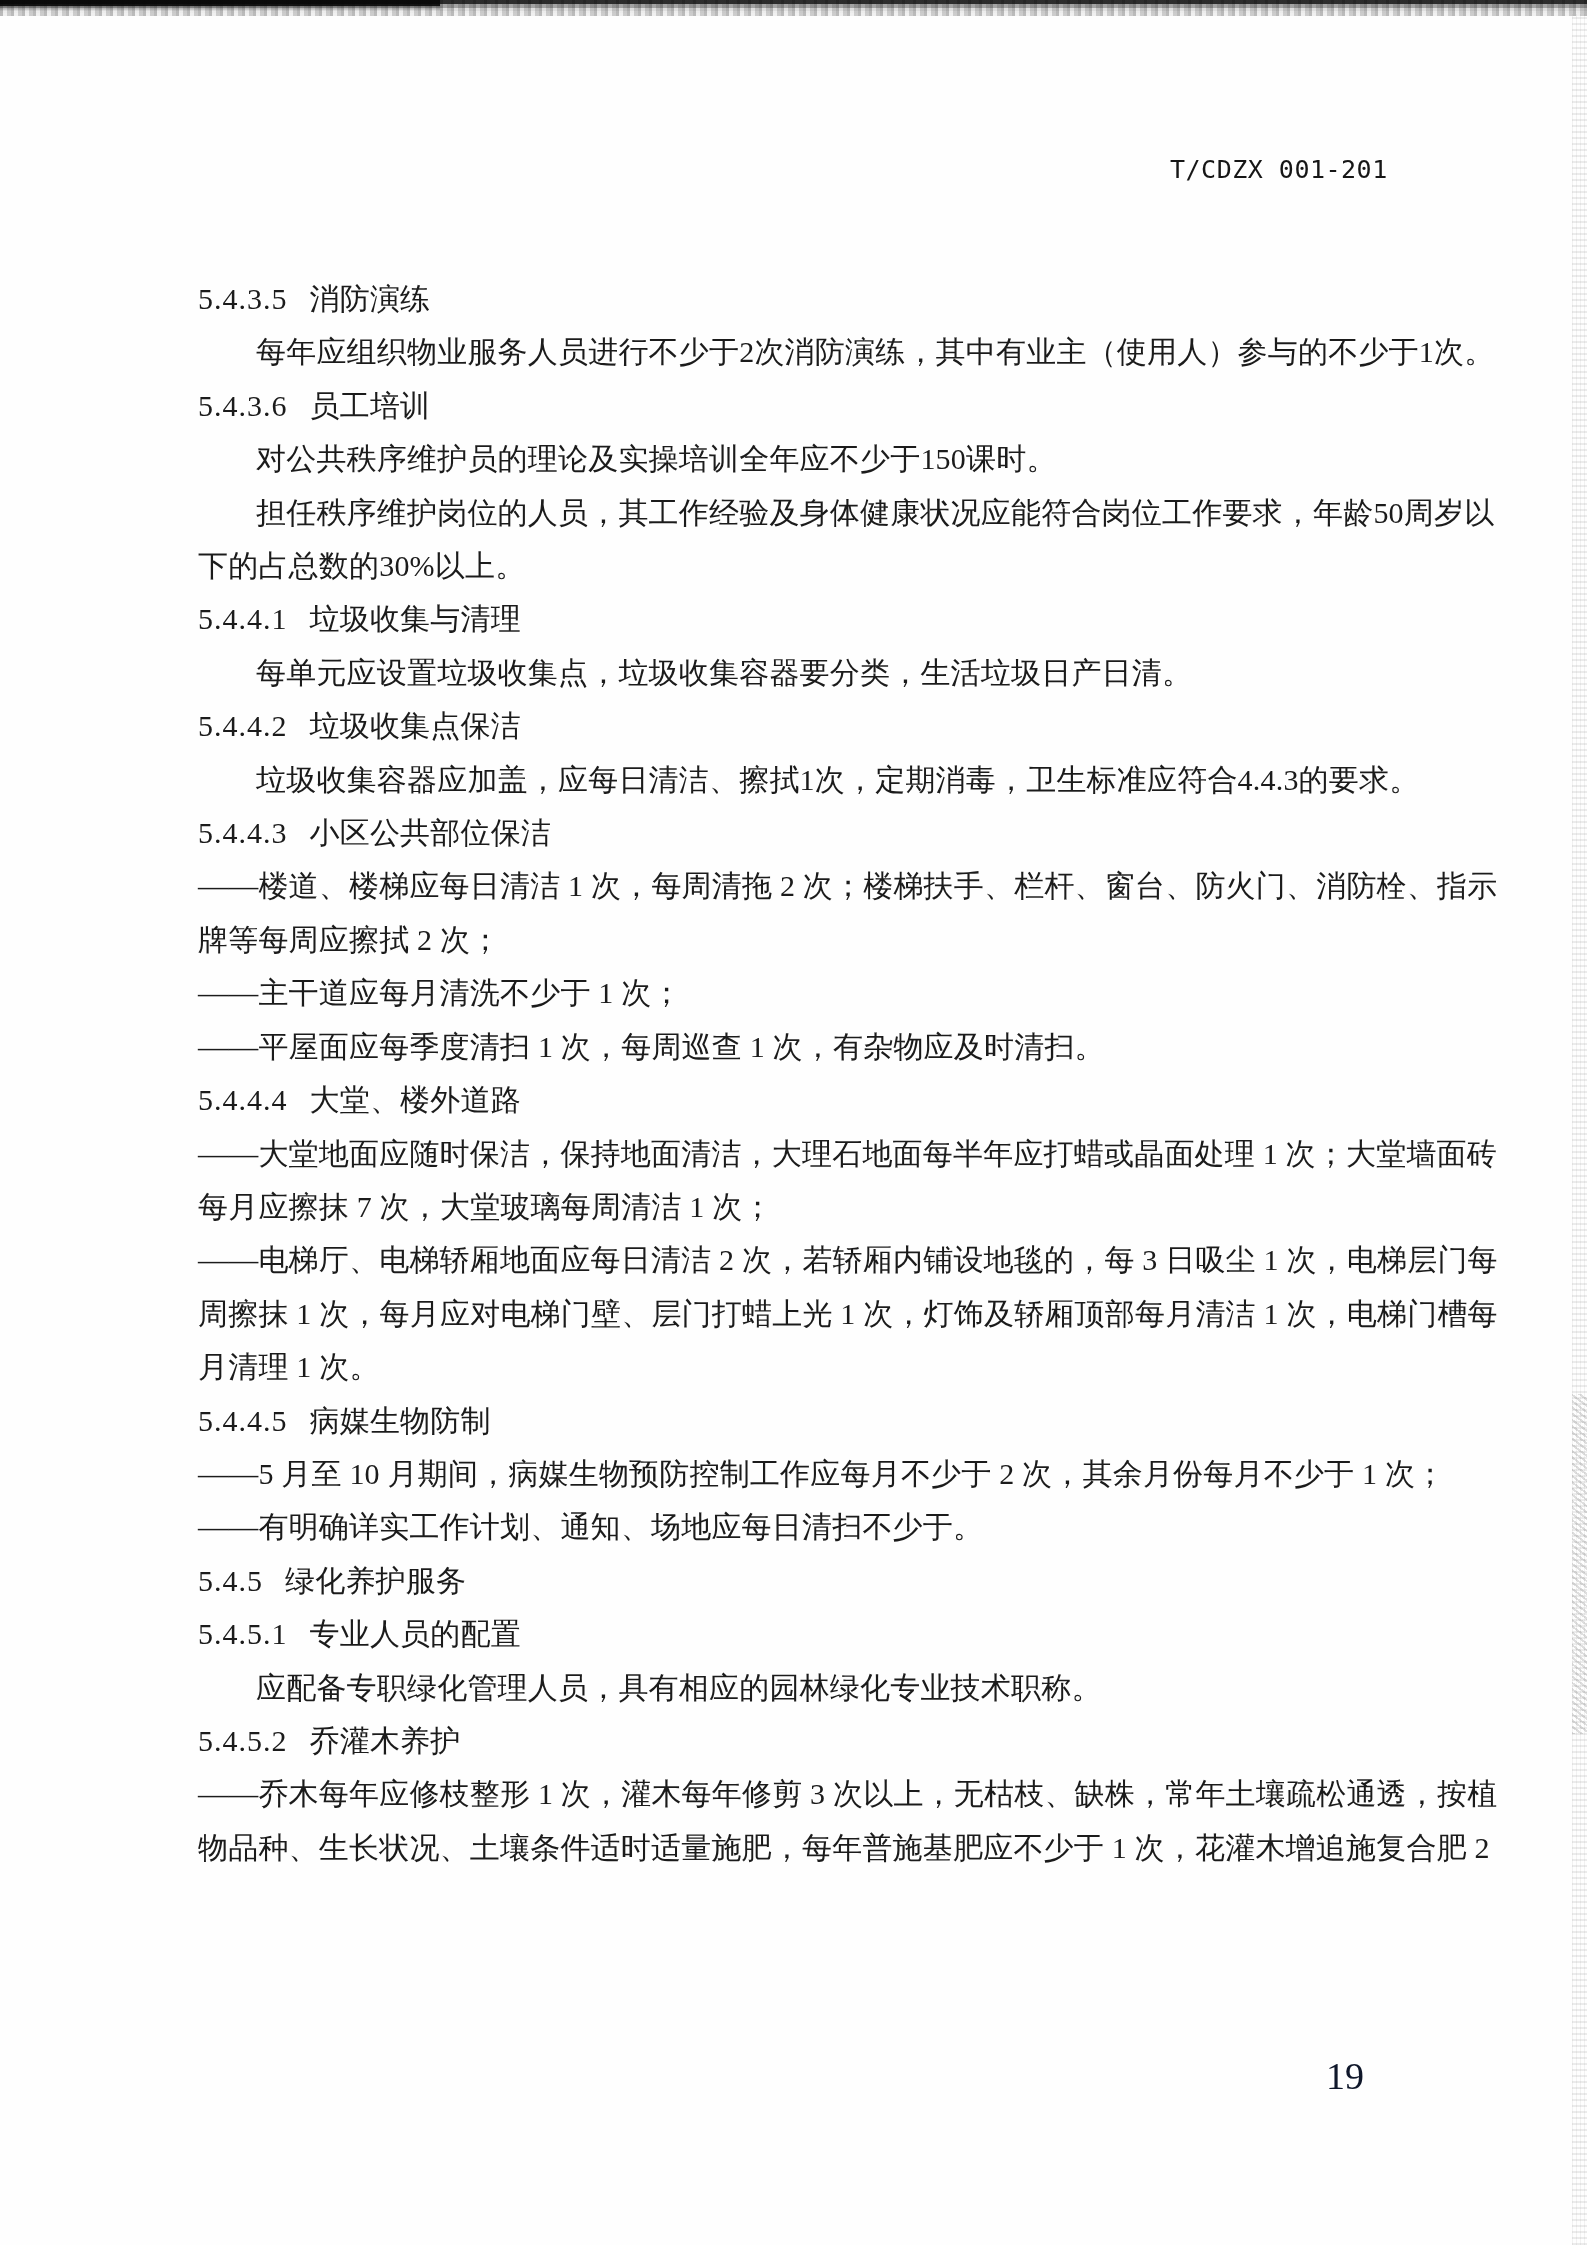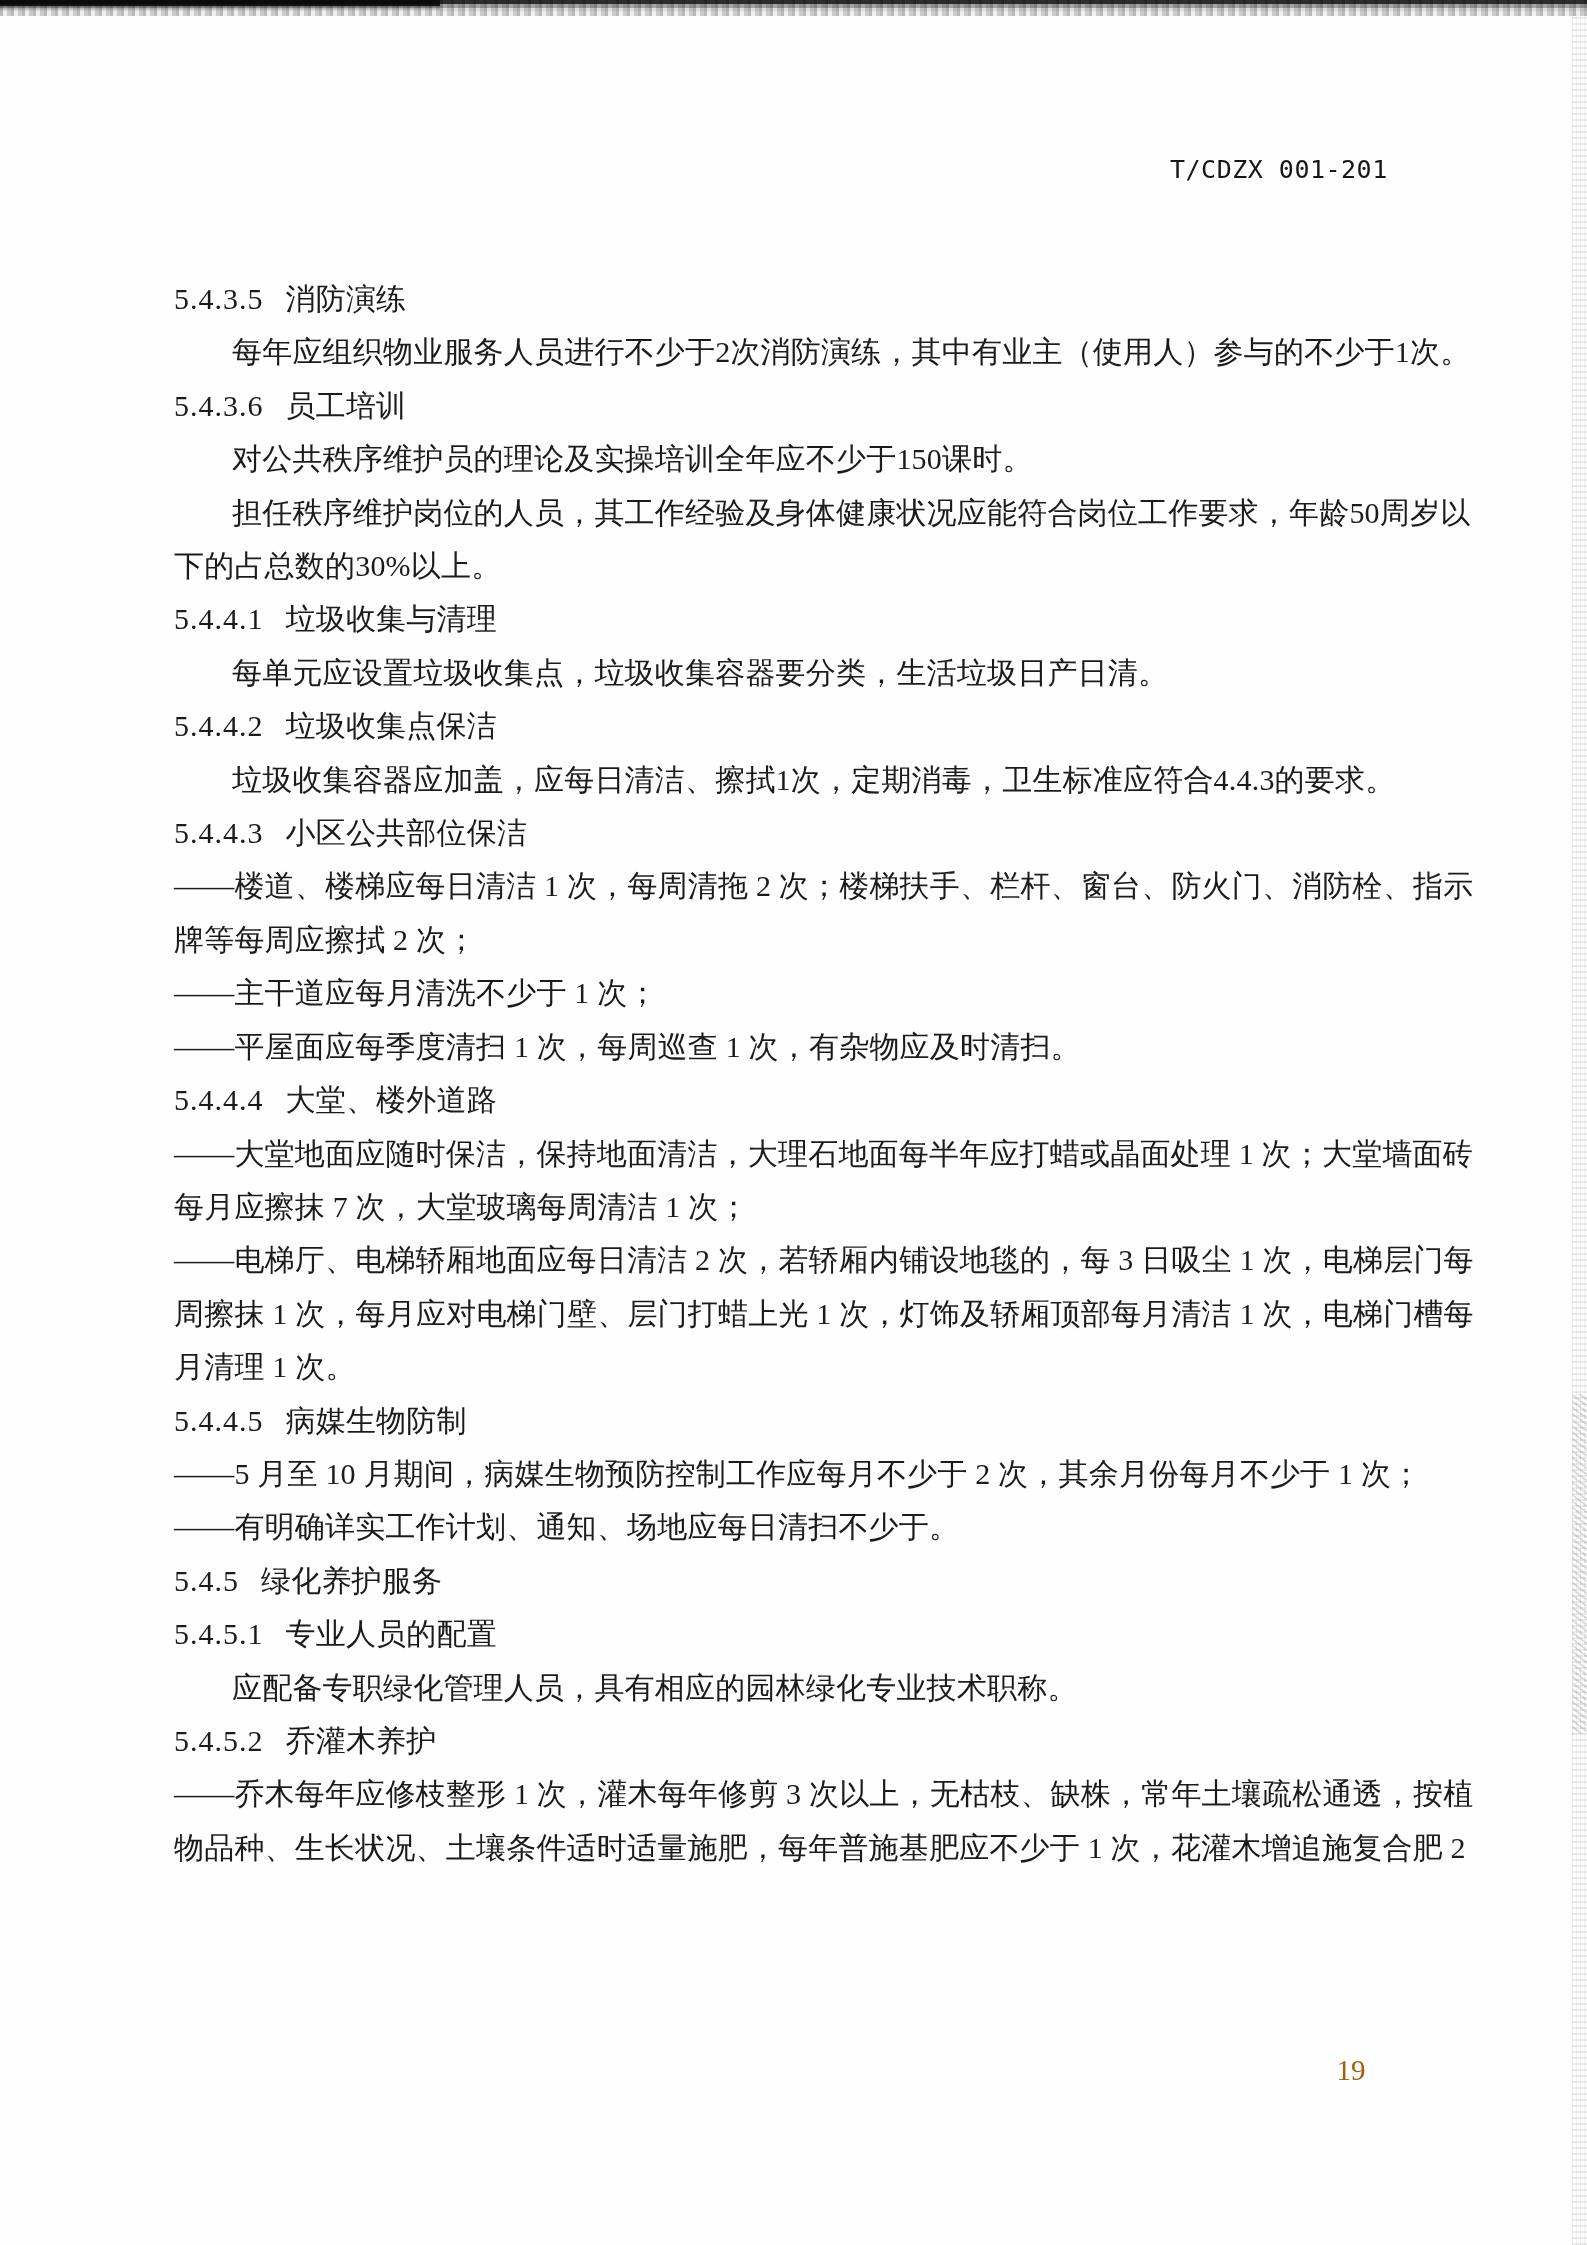--- a/index.html
+++ b/index.html
@@ -67,29 +67,28 @@
     letter-spacing: 0.5px;
     color: #161616;
     white-space: nowrap;
     margin-top: 33px;
   }
   .page-number {
     position: absolute;
     top: 2054px;
     left: 1326px;
     width: 50px;
-    text-align: center;
-    font-size: 29px;
-    color: #a16207;
+    font-size: 38px;
+    color: #0f172a;
   }
 
   
   .content {
     position: absolute;
-    left: 174px;
+    left: 198px;
     top: 272px;
     width: 1285px;
   }
   .line {
     line-height: 53.4px;
     font-size: 30px;
     white-space: nowrap;
     letter-spacing: 0.2px;
   }
   .line.heading .num {

